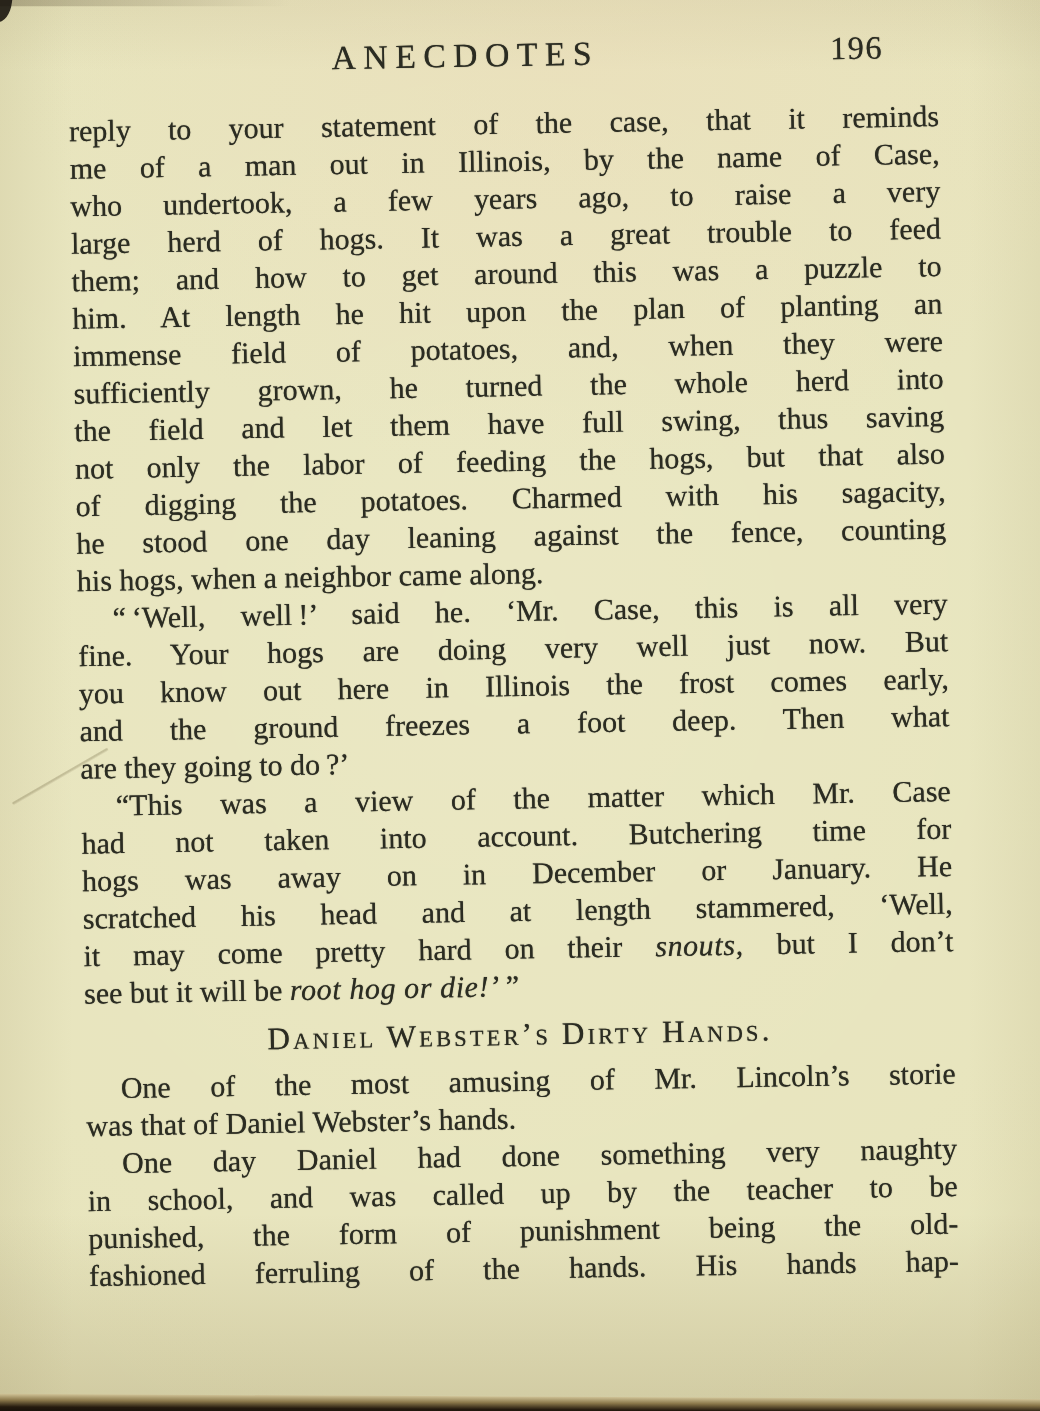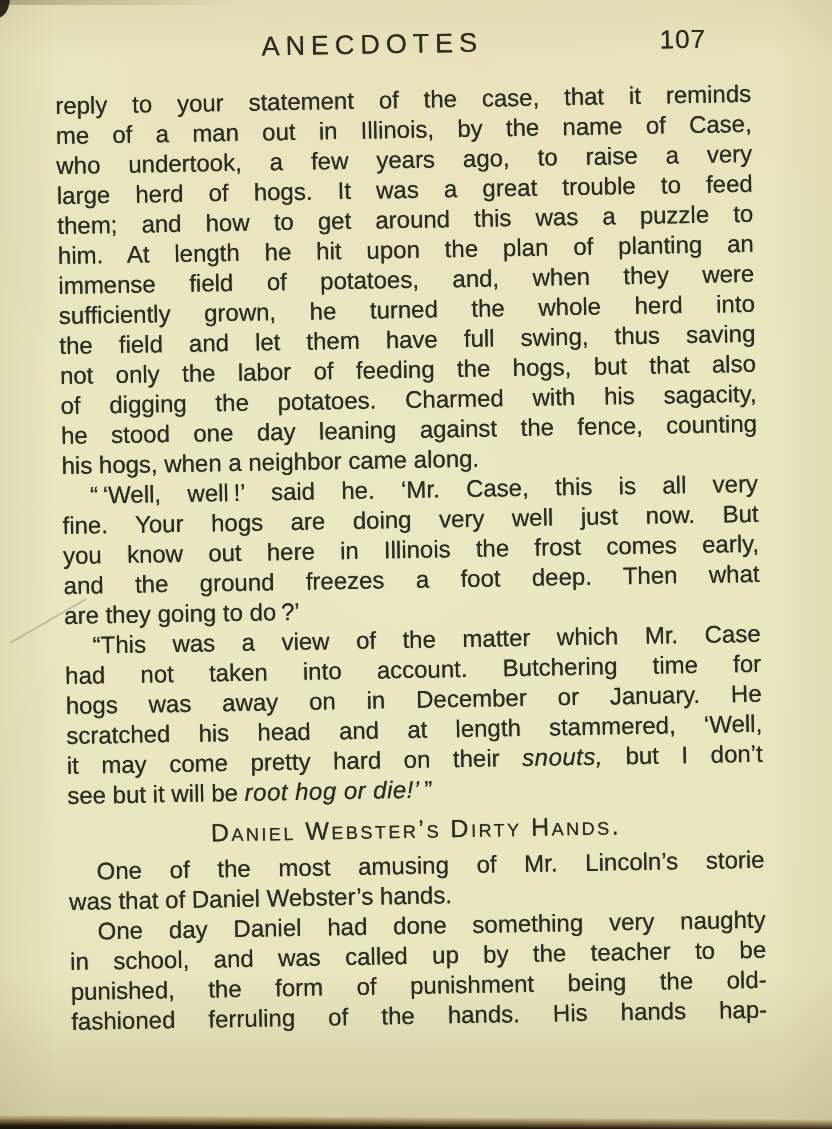--- a/index.html
+++ b/index.html
@@ -5,21 +5,21 @@
   html, body {
     margin: 0;
     padding: 0;
     background: #2a2620;
   }
   .sheet {
     position: relative;
     width: 832px;
     height: 1129px;
     overflow: hidden;
-    font-family: Liberation Sans, sans-serif;
+    font-family: Liberation Serif, serif;
     color: var(--ink, #2b2c22);
     background:
       radial-gradient(90% 50% at 55% 4%, rgba(238,215,182,0.32), rgba(238,215,182,0) 60%),
       radial-gradient(120% 100% at 48% 45%, rgba(255,255,242,0.14), rgba(255,255,242,0) 65%),
       linear-gradient(to right, rgba(150,135,88,0.12), rgba(150,135,88,0) 7%, rgba(150,135,88,0) 93%, rgba(150,135,88,0.10)),
       linear-gradient(to bottom, rgba(140,122,78,0.10), rgba(140,122,78,0) 5%, rgba(140,122,78,0) 86%, rgba(125,108,62,0.22)),
       var(--paper, #e7e4bc);
   }
 
   
@@ -127,21 +127,21 @@
 
 <div class="sheet" style="--paper: #e7e4bc; --ink: #2b2c22;">
 
   <div class="top-edge-shadow"></div>
   <div class="corner-mark"></div>
   <div class="crease"></div>
 
   <div class="text-block">
     <div class="page-header">
       <div class="running-title">ANECDOTES</div>
-      <div class="page-number">107</div>
+      <div class="page-number">196</div>
     </div>
 
     <div class="text-body">
         <div class="paragraph">
           <div class="line"><span>reply to your statement of the case, that it reminds</span></div>
           <div class="line"><span>me of a man out in Illinois, by the name of Case,</span></div>
           <div class="line"><span>who undertook, a few years ago, to raise a very</span></div>
           <div class="line"><span>large herd of hogs. It was a great trouble to feed</span></div>
           <div class="line"><span>them; and how to get around this was a puzzle to</span></div>
           <div class="line"><span>him. At length he hit upon the plan of planting an</span></div>

